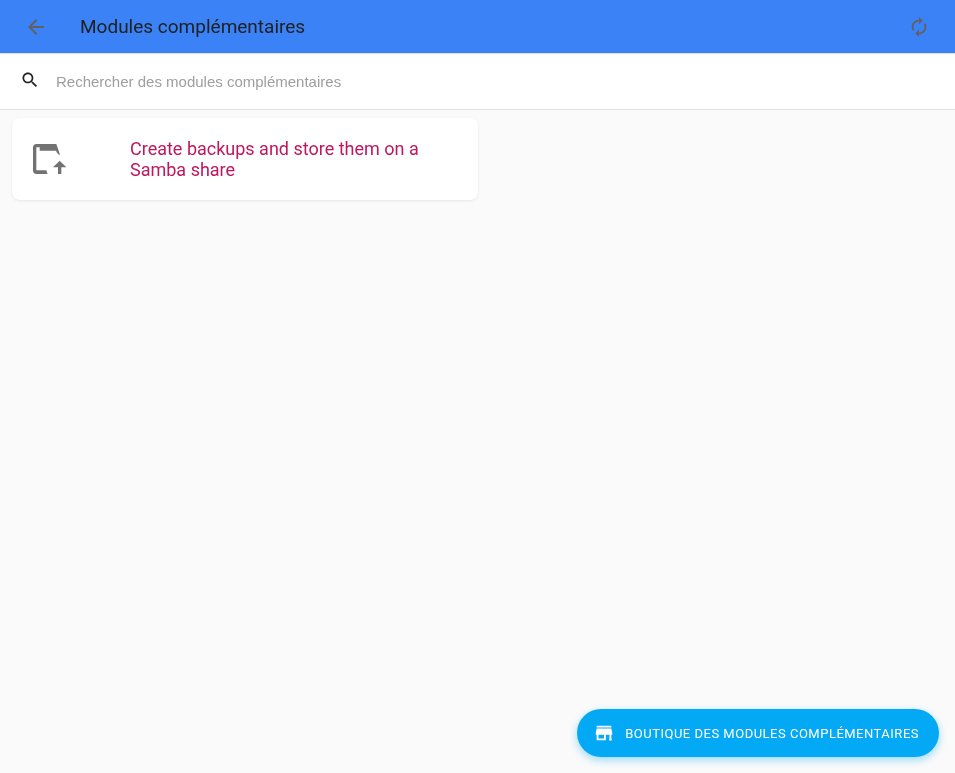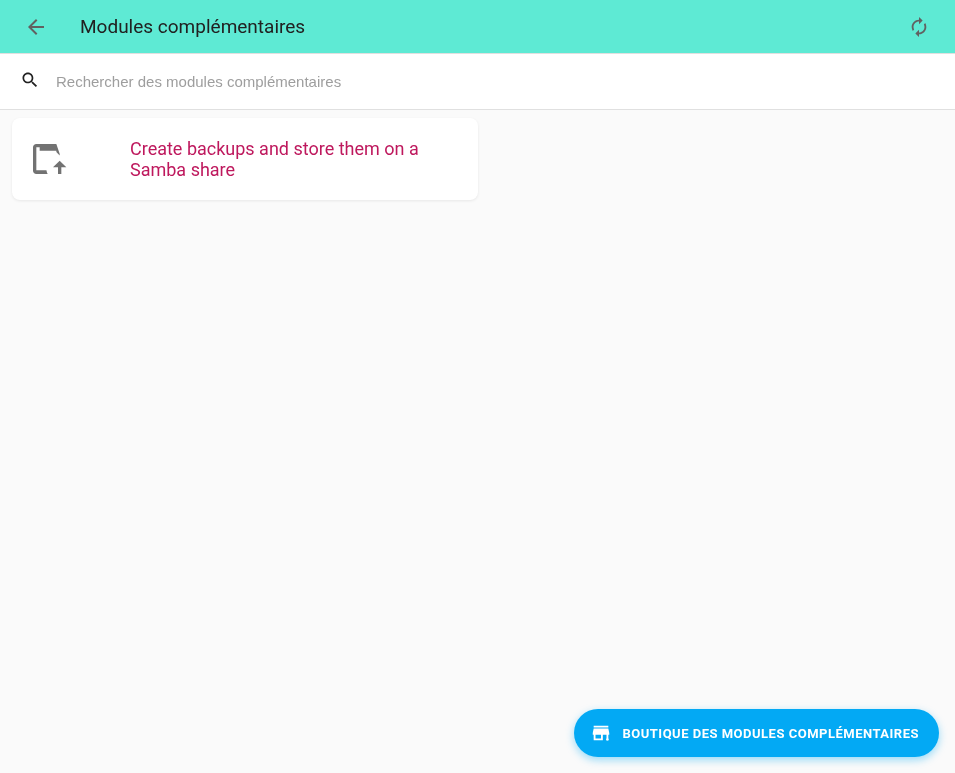--- a/index.html
+++ b/index.html
@@ -12,21 +12,21 @@
       background: #fafafa;
       width: 955px;
       height: 773px;
       overflow: hidden;
       position: relative;
     }
     .header {
       display: flex;
       align-items: center;
       height: 54px;
-      background: #5eead4;
+      background: #3b82f6;
       border-bottom: 1px solid #e0e0e0;
       padding: 0 16px;
     }
     .back-btn {
       width: 40px;
       height: 40px;
       display: flex;
       align-items: center;
       justify-content: center;
       border-radius: 50%;
@@ -117,21 +117,21 @@
       background: #03a9f4;
       color: #fff;
       border-radius: 24px;
       height: 48px;
       display: flex;
       align-items: center;
       padding: 0 20px 0 16px;
       cursor: pointer;
       box-shadow: 0 3px 8px rgba(3,169,244,0.4);
       font-size: 13px;
-      font-weight: 700;
+      font-weight: 400;
       letter-spacing: 0.5px;
     }
     .fab-icon {
       margin-right: 10px;
       display: flex;
       align-items: center;
     }
   </style>
 </head>
 <body>

